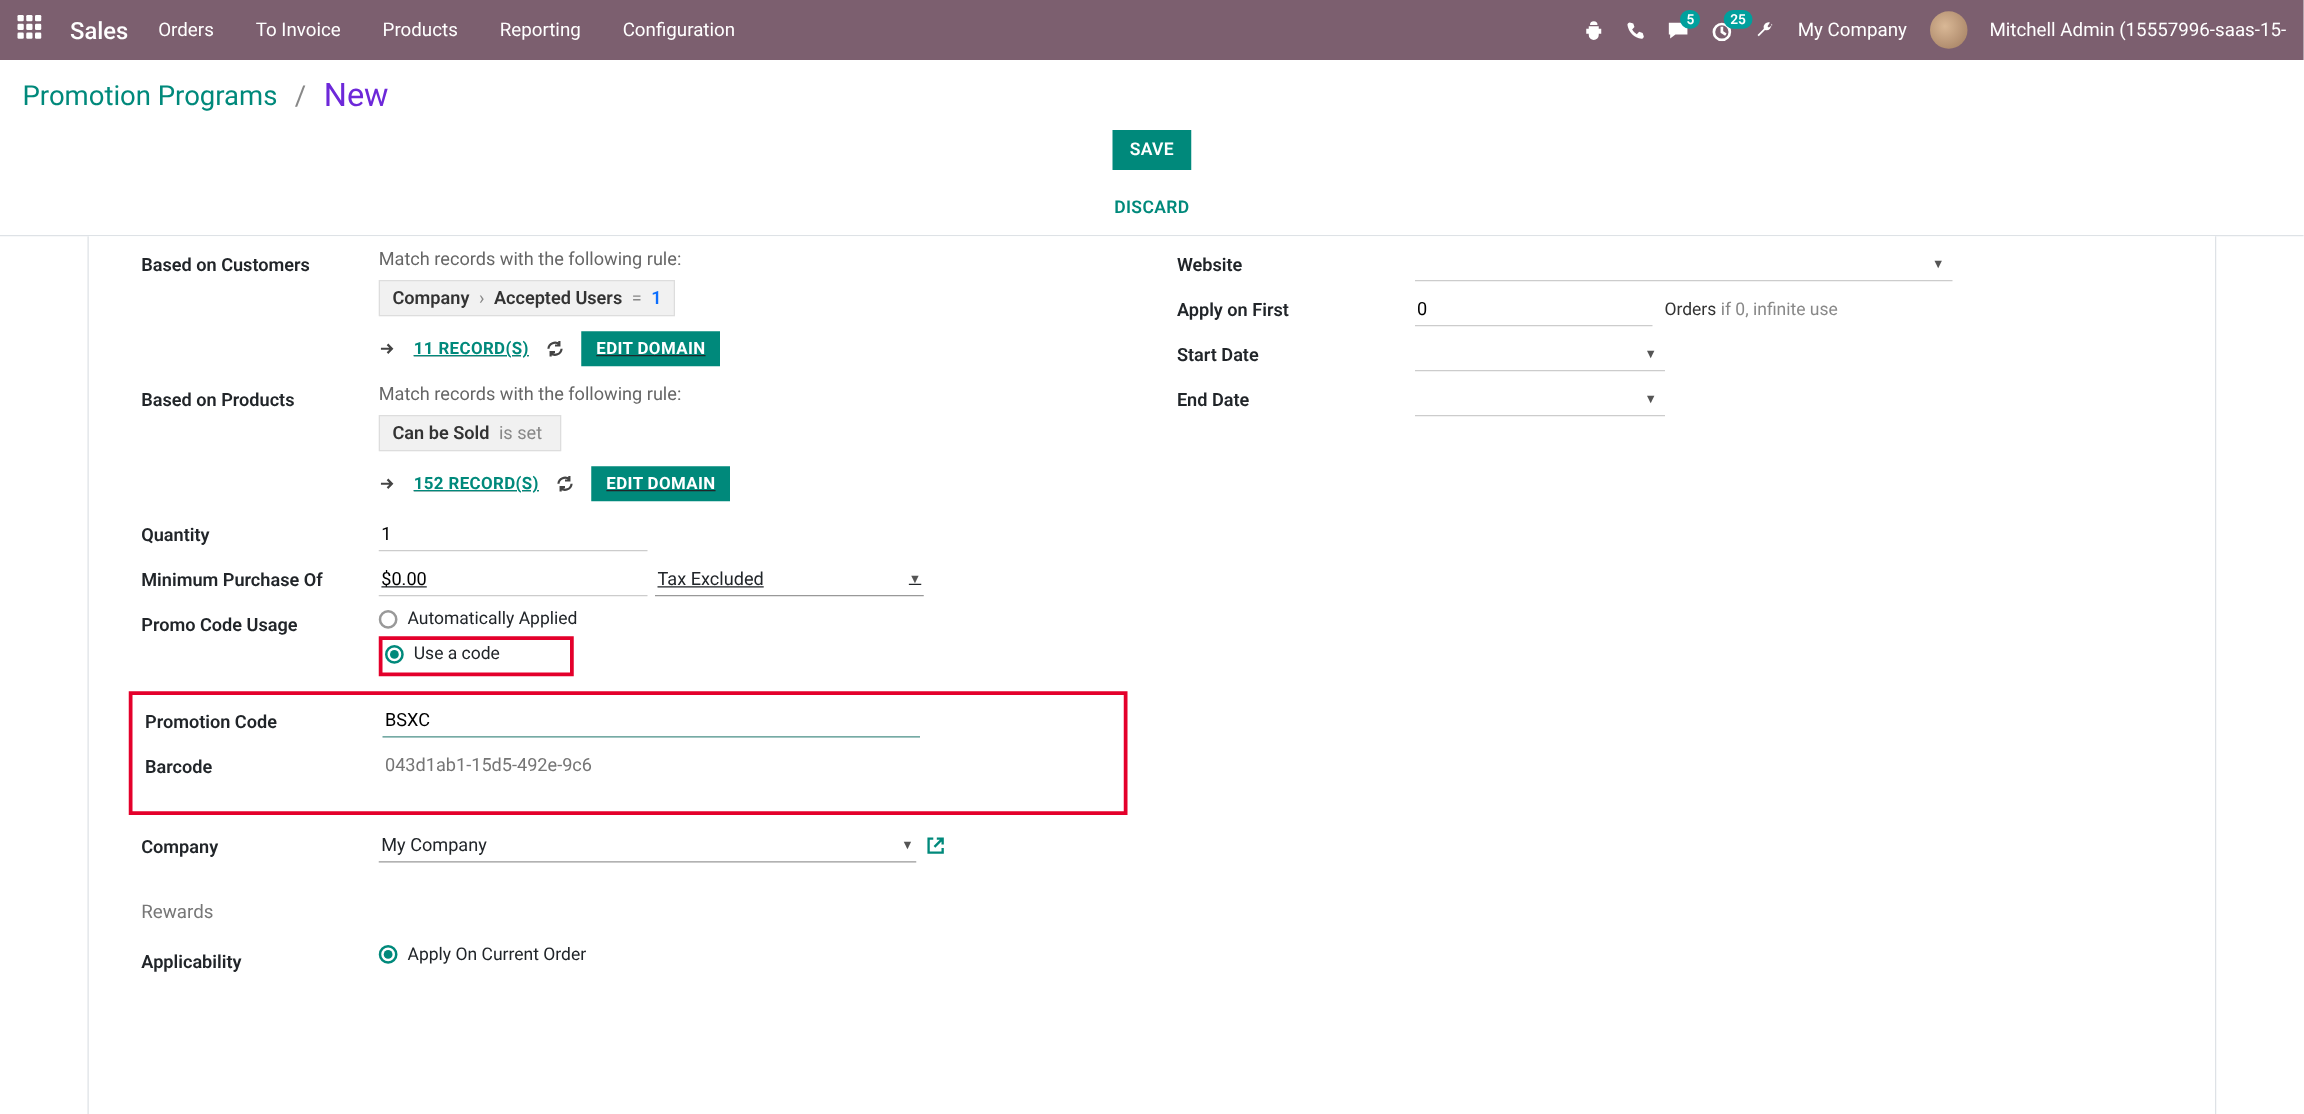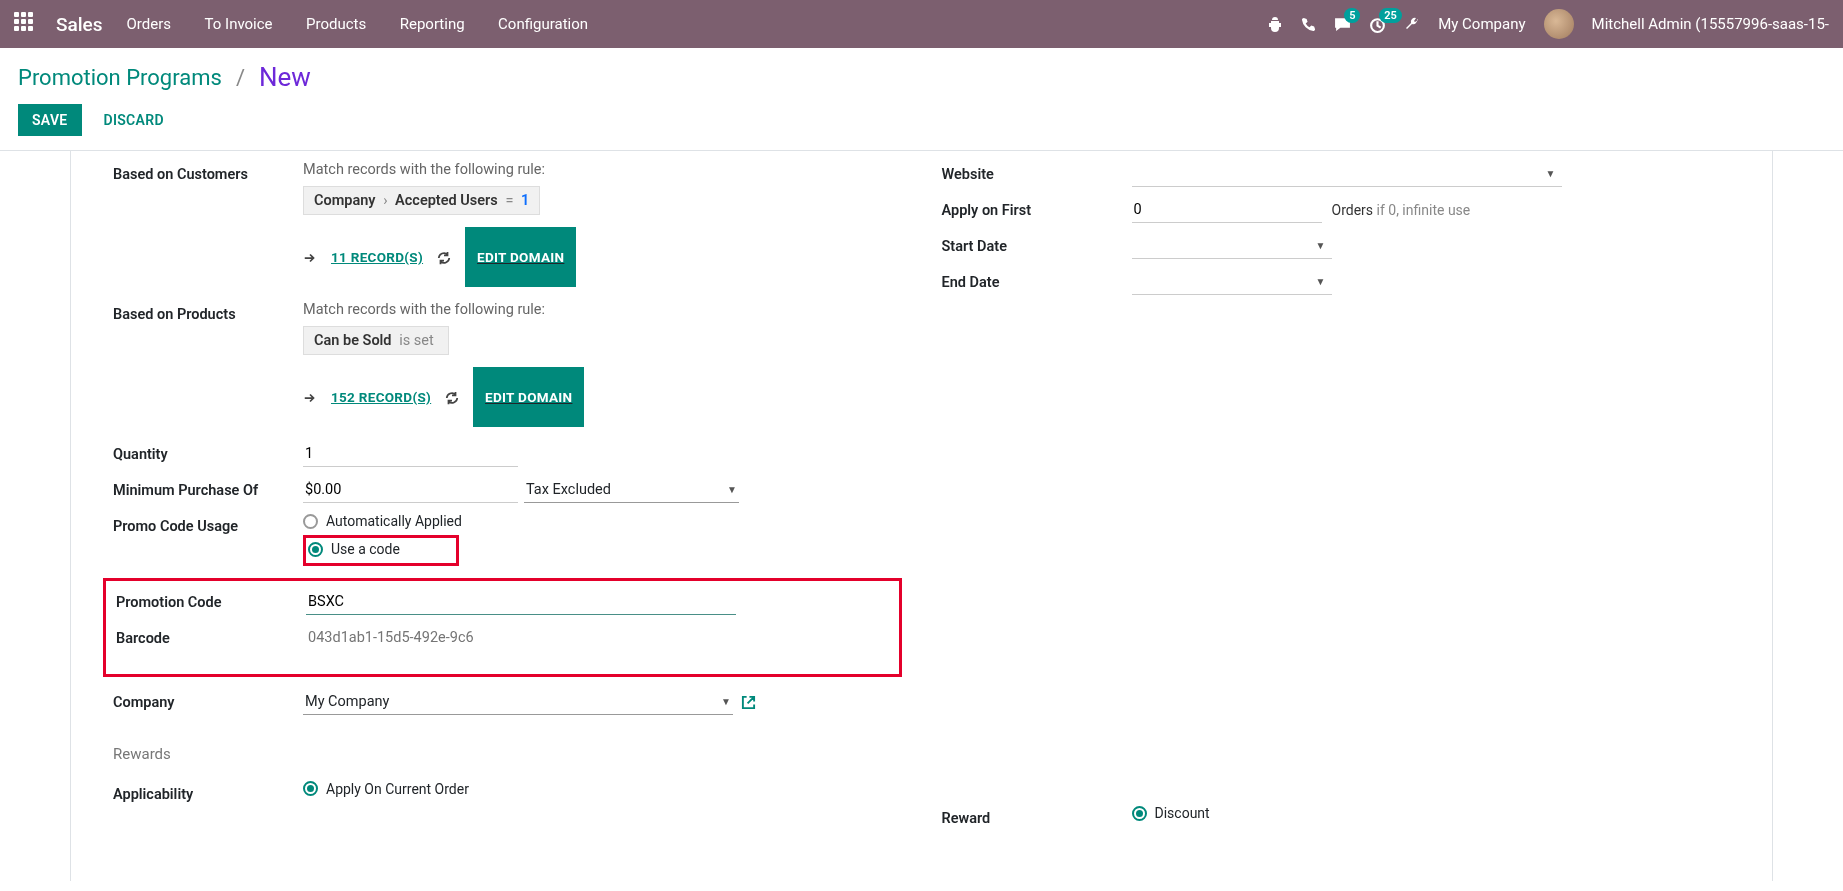--- a/index.html
+++ b/index.html
@@ -16,21 +16,21 @@
 .topbar .badge { position: absolute; top: -8px; left: 10px; background: #00a09d; color: #fff; font-size: 11px; font-weight: 600; border-radius: 9px; padding: 1px 5px; line-height: 1.2; }
 .topbar .company { font-size: 15px; }
 .topbar .avatar { width: 30px; height: 30px; border-radius: 50%; background: radial-gradient(circle at 40% 40%, #d9b896, #a07b5e); display: inline-block; }
 .topbar .username { font-size: 15px; }
 
 .breadcrumb-row { padding: 14px 18px 0 18px; display: flex; align-items: center; gap: 10px; }
 .breadcrumb-row .bc-link { color: #00897b; font-size: 22px; text-decoration: none; }
 .breadcrumb-row .bc-sep { color: #888; font-size: 22px; margin: 0 4px; }
 .breadcrumb-row .bc-current { color: #6d28d9; font-size: 26px; }
 
-.action-row { padding: 12px 18px 14px 18px; display: flex; align-items: center; gap: 22px; border-bottom: 1px solid #dee2e6; }
+.action-row { padding: 12px 18px 14px 18px; display: flex; align-items: center; gap: 22px; border-bottom: 1px solid #dee2e6; flex-direction: column; }
 .btn-primary { background: #00897b; color: #fff; border: none; padding: 8px 14px; font-weight: 600; font-size: 14px; cursor: pointer; letter-spacing: .3px; }
 .btn-link { color: #00897b; background: none; border: none; font-weight: 600; font-size: 14px; cursor: pointer; letter-spacing: .3px; }
 
 .sheet-wrap { padding: 0; }
 .sheet { background: #fff; margin: 0 70px; border-left: 1px solid #dee2e6; border-right: 1px solid #dee2e6; padding: 10px 42px 40px 42px; min-height: 730px; }
 .form-cols { display: flex; gap: 40px; }
 .form-col { flex: 1; }
 
 .row { display: flex; align-items: flex-start; margin-bottom: 10px; }
 .row .lbl { width: 190px; padding-top: 5px; font-size: 14.5px; color: #212529; font-weight: 600; }
@@ -39,21 +39,21 @@
 .rule-desc { color: #666; font-size: 14.5px; margin-bottom: 8px; }
 .chip { display: inline-block; background: #f1f1f1; border: 1px solid #ddd; padding: 5px 10px; font-size: 14.5px; color: #333; }
 .chip .op { color: #888; margin: 0 4px; }
 .chip .kw { font-weight: 600; }
 .chip .num { color: #0d6efd; font-weight: 600; }
 
 .domain-line { margin-top: 12px; display: flex; align-items: center; gap: 14px; text-decoration: underline; }
 .records { color: #00897b; font-weight: 700; font-size: 13.5px; letter-spacing: .3px; }
 .arrow-icon { color: #444; }
 .refresh-icon { color: #444; cursor: pointer; }
-.btn-edit { background: #00897b; color: #fff; border: none; padding: 22px 12px; font-weight: 700; font-size: 13.5px; cursor: pointer; letter-spacing: .3px; }
+.btn-edit { background: #00897b; color: #fff; border: none; padding: 6px 12px; font-weight: 700; font-size: 13.5px; cursor: pointer; letter-spacing: .3px; }
 
 .text-input { width: 215px; border: none; border-bottom: 1px solid #ccc; padding: 4px 2px; font-size: 14.5px; outline: none; background: transparent; }
 .text-input.wide { width: 430px; border-bottom-color: #498f87; }
 .select-input { width: 215px; border: none; border-bottom: 1px solid #999; padding: 4px 2px; font-size: 14.5px; background: transparent; outline: none; cursor: pointer; display: inline-flex; align-items: center; justify-content: space-between; }
 .select-input.wide { width: 430px; }
 .caret { color: #555; font-size: 10px; margin-left: auto; }
 
 .radio-row { display: inline-flex; align-items: center; cursor: pointer; margin-bottom: 6px; }
 .radio-row .radio-dot { width: 15px; height: 15px; border-radius: 50%; border: 2px solid #999; margin-right: 8px; position: relative; }
 .radio-row.selected .radio-dot { border-color: #00897b; }
@@ -207,21 +207,21 @@
 
         <div class="row" style="margin-top:14px;">
           <div class="lbl">Quantity</div>
           <div class="val">
             <input class="text-input" value="1" style="">
           </div>
         </div>
 
         <div class="row">
           <div class="lbl">Minimum Purchase Of</div>
-          <div class="val" style="display:flex;gap:6px;">
+          <div class="val" style="display:flex;gap:6px;text-decoration:underline;">
             <input class="text-input" value="$0.00" style="">
             <div class="select-input">
               <span>Tax Excluded</span>
               <span class="caret">▼</span>
             </div>
           </div>
         </div>
 
         <div class="row">
           <div class="lbl">Promo Code Usage</div>
@@ -309,25 +309,16 @@
           <div class="lbl">End Date</div>
           <div class="val">
             <div class="pseudo-date">
                 <span class="caret">▼</span>
               </div>
           </div>
         </div>
 
         <div style="height:500px;"></div>
 
-        <div class="row">
-          <div class="lbl">Reward</div>
-          <div class="val">
-            <label class="radio-row selected">
-              <span class="radio-dot"></span>
-              <span>Discount</span>
-            </label>
-          </div>
-        </div>
       </div>
     </div>
   </div>
 </div>
 
 </body></html>

